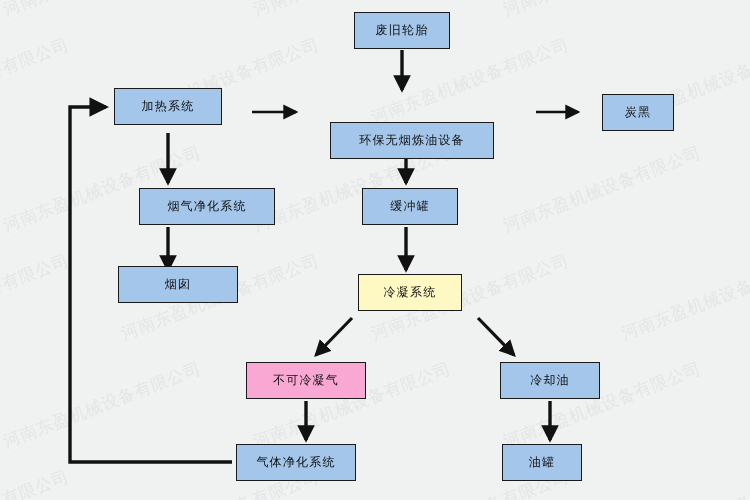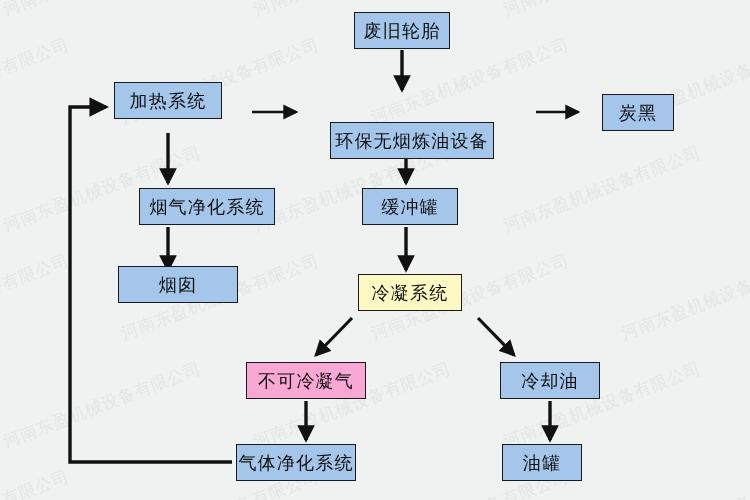--- a/index.html
+++ b/index.html
@@ -60,25 +60,25 @@
   .node {
     position: absolute;
     box-sizing: border-box;
     background: #a3c6ea;
     border: 1.6px solid #1a1a1a;
     display: flex;
     align-items: center;
     justify-content: center;
     z-index: 3;
     color: #101010;
-    font-size: 18px;
+    font-size: 12px;
     line-height: 1;
     letter-spacing: 1.2px;
     white-space: nowrap;
-    font-family: Liberation Sans, sans-serif;
+    font-family: Liberation Mono, monospace;
   }
 </style>
 </head>
 <body>
 
 <div id="canvas">
 
   <div id="watermark-layer">
       <span class="wm" style="color: rgb(227, 229, 230); transform: rotate(-21deg); left: 0px; top: 0px;">河南东盈机械设备有限公司</span>
       <span class="wm" style="color: rgb(227, 229, 230); transform: rotate(-21deg); left: 250px; top: 0px;">河南东盈机械设备有限公司</span>
@@ -135,21 +135,21 @@
 
     <line x1="550" y1="401" x2="550" y2="440" stroke="#111111" stroke-width="3.4" marker-end="url(#ah)"></line>
 
     <path d="M 232 462 L 70 462 L 70 107 L 106 107" fill="none" stroke="#111111" stroke-width="3.4" marker-end="url(#ah-big)"></path>
   </svg>
 
   <div id="nodes">
       <div class="node" style="left: 354px; top: 12px; width: 96px; height: 37px; background: rgb(163, 198, 234); border-color: rgb(26, 26, 26);">
         <span>废旧轮胎</span>
       </div>
-      <div class="node" style="left: 114px; top: 82px; width: 108px; height: 37px; background: rgb(163, 198, 234); border-color: rgb(26, 26, 26);">
+      <div class="node" style="left: 114px; top: 88px; width: 108px; height: 37px; background: rgb(163, 198, 234); border-color: rgb(26, 26, 26);">
         <span>加热系统</span>
       </div>
       <div class="node" style="left: 330px; top: 94px; width: 164px; height: 37px; background: rgb(163, 198, 234); border-color: rgb(26, 26, 26); margin-top: 28px;">
         <span>环保无烟炼油设备</span>
       </div>
       <div class="node" style="left: 602px; top: 94px; width: 72px; height: 37px; background: rgb(163, 198, 234); border-color: rgb(26, 26, 26);">
         <span>炭黑</span>
       </div>
       <div class="node" style="left: 100px; top: 188px; width: 136px; height: 37px; background: rgb(163, 198, 234); border-color: rgb(26, 26, 26); margin-left: 39px;">
         <span>烟气净化系统</span>

